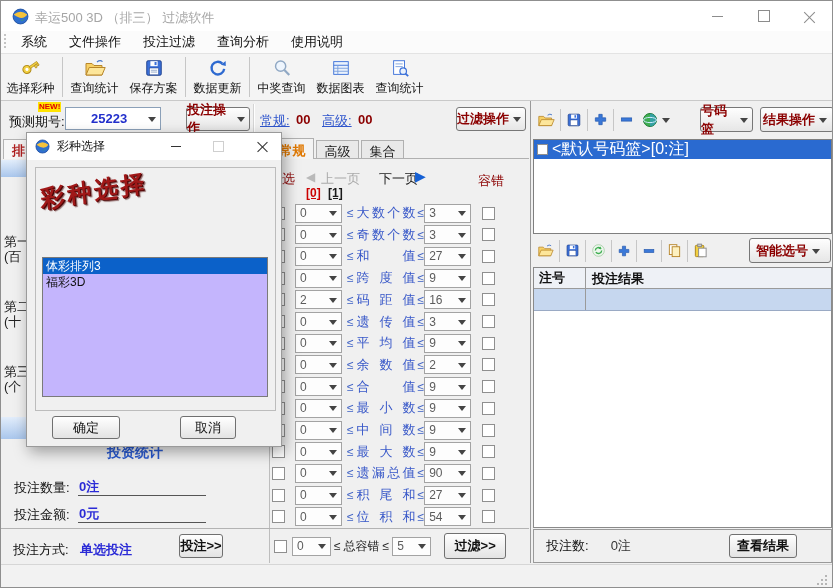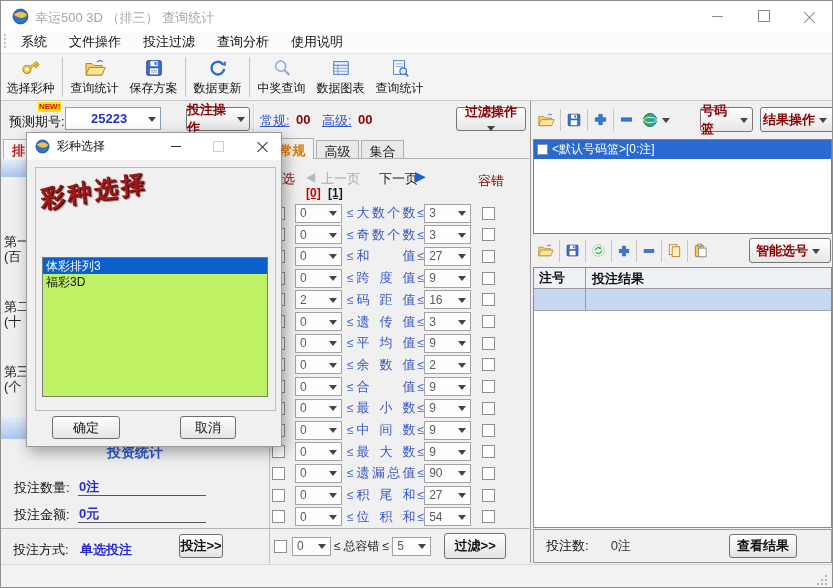--- a/index.html
+++ b/index.html
@@ -25,21 +25,21 @@
   .tbtn{width:59px;height:42px;display:flex;flex-direction:column;align-items:center;justify-content:center;gap:2px;}
   .tbtn .lbl{font-size:12px;color:#111;white-space:nowrap;}
   .tsep{width:1px;height:40px;background:#c6c6c6;margin:0 2px;}
   
   .band-label{position:absolute;left:8px;top:112px;font-size:13px;color:#111;}
   .newbadge{position:absolute;left:37px;top:101px;background:#ffe300;color:#e00000;font-size:8px;font-weight:bold;padding:0 1px;line-height:10px;}
   .period{position:absolute;left:64px;top:106px;width:96px;height:23px;border:1px solid #8ba0b8;background:#fff;display:flex;align-items:center;box-sizing:border-box;}
   .period .pv{flex:1;padding-left:25px;font-size:13px;font-weight:bold;color:#2330cc;}
   .dbtn{border:1px solid #777;border-radius:3px;background:linear-gradient(#fefefe,#e6e6e6);display:flex;align-items:center;justify-content:center;font-size:13px;font-weight:bold;color:#8b0000;box-sizing:border-box;}
   .betops{position:absolute;left:185px;top:106px;width:64px;height:24px;}
-  .filterops{position:absolute;left:455px;top:106px;width:70px;height:24px;flex-direction:column;}
+  .filterops{position:absolute;left:455px;top:106px;width:70px;height:24px;}
   .bsep{position:absolute;left:252px;top:103px;width:1px;height:30px;background:#d4d4d4;border-right:1px solid #fff;}
   .lnk{font-size:13px;color:#2f55cc;text-decoration:underline;}
   .lreg{position:absolute;left:259px;top:111px;}
   .vreg{position:absolute;left:295px;top:111px;font-size:13px;font-weight:bold;color:#8b0000;}
   .ladv{position:absolute;left:321px;top:111px;}
   .vadv{position:absolute;left:357px;top:111px;font-size:13px;font-weight:bold;color:#8b0000;}
   .ca{width:0;height:0;border:4px solid transparent;border-top:5px solid #444;margin:5px 4px 0 4px;}
   
   .vmid{position:absolute;left:268px;top:138px;width:1px;height:424px;background:#bdbdbd;}
   .vsplit{position:absolute;left:529px;top:100px;width:1px;height:462px;background:#9a9a9a;}
@@ -86,21 +86,21 @@
   .mfooter .combo{width:39px;}
   .mfooter .fc1{margin-left:5px;}
   .mfooter .flb{font-size:12px;color:#222;margin:0 3px;}
   .filterbtn{width:62px;height:26px;margin-left:13px;}
   
   .rtoolbar{position:absolute;left:531px;top:100px;width:302px;height:37px;display:flex;align-items:center;}
   .rtoolbar2{position:absolute;left:531px;top:234px;width:302px;height:31px;display:flex;align-items:center;}
   .isep{width:1px;height:22px;background:#c6c6c6;margin:0 5px;}
   .ibtn{display:flex;align-items:center;justify-content:center;flex:none;}
   .basket{position:absolute;left:532px;top:138px;width:299px;height:95px;background:#fff;border:1px solid #7f7f7f;box-sizing:border-box;}
-  .brow{height:19px;background:#2a6ad0;color:#fff;font-size:12px;display:flex;align-items:center;}
+  .brow{height:19px;background:#2a6ad0;color:#fff;font-size:16px;display:flex;align-items:center;}
   .brow .cb{width:11px;height:11px;margin:0 4px 0 3px;}
   .rtable{position:absolute;left:532px;top:266px;width:299px;height:261px;background:#fff;border:1px solid #8a8a8a;box-sizing:border-box;}
   .thead{height:20px;background:#eef1f6;border-bottom:1px solid #9a9a9a;display:flex;font-size:13px;font-weight:bold;color:#111;align-items:flex-end;}
   .thead .c1,.trow .c1{width:52px;border-right:1px solid #9a9a9a;height:100%;display:flex;align-items:center;padding-left:5px;box-sizing:border-box;}
   .thead .c2,.trow .c2{flex:1;display:flex;align-items:center;padding-left:6px;}
   .trow{height:21px;background:#c6d7ef;border-bottom:1px solid #9aaac4;display:flex;}
   .rbottom{position:absolute;left:532px;top:528px;width:299px;height:34px;background:#f0f0f0;border:1px solid #9a9a9a;box-sizing:border-box;display:flex;align-items:center;}
   .rbottom .lab{margin-left:12px;font-size:13px;color:#111;}
   .rbottom .val{margin-left:22px;font-size:13px;color:#333;}
   .viewbtn{width:68px;height:24px;margin-left:auto;margin-right:34px;}
@@ -114,42 +114,42 @@
   .dtitle .dtext{margin-left:7px;font-size:12px;color:#111;}
   .dctl{position:absolute;top:0;width:26px;height:27px;display:flex;align-items:center;justify-content:center;}
   .dmin{left:136px}.dmax{left:178px}.dclose{left:222px}
   .glyph-min2{width:10px;border-top:1px solid #333;}
   .glyph-max2{width:9px;height:9px;border:1px solid #cfcfcf;}
   .glyph-x2{position:relative;width:11px;height:11px;}
   .glyph-x2:before,.glyph-x2:after{content:"";position:absolute;left:5px;top:-1px;width:1px;height:14px;background:#333;}
   .glyph-x2:before{transform:rotate(45deg)}.glyph-x2:after{transform:rotate(-45deg)}
   .dgroup{position:absolute;left:8px;top:34px;width:239px;height:242px;border:1px solid #bcbcbc;}
   .dart{position:absolute;left:13px;top:42px;font-size:24px;font-weight:bold;color:#a01818;letter-spacing:3px;transform:rotate(-9deg) skewX(-4deg);text-shadow:1px 1px 0 #4e0606,2px 2px 1px rgba(70,0,0,.55);}
-  .dlist{position:absolute;left:15px;top:124px;width:226px;height:140px;background:#bef264;border:1px solid #7a7a7a;box-sizing:border-box;overflow:hidden;}
+  .dlist{position:absolute;left:15px;top:124px;width:226px;height:140px;background:#c4b5fd;border:1px solid #7a7a7a;box-sizing:border-box;overflow:hidden;}
   .ditem{height:16px;font-size:12px;display:flex;align-items:center;padding-left:3px;color:#111;}
   .ditem.sel{background:#0b61c9;color:#fff;}
   .dok{position:absolute;left:25px;top:283px;width:68px;height:23px;font-weight:normal;}
   .dcancel{position:absolute;left:153px;top:283px;width:56px;height:23px;font-weight:normal;}
   svg{display:block;}
 </style>
 </head>
 <body>
 
 <div id="window">
 
   <div class="titlebar">
     <span class="appicon">
       <svg width="17" height="17" viewBox="0 0 16 16">
           <circle cx="8" cy="8" r="7" fill="#2f6fd0"></circle>
           <path d="M1.6 6.2 q6.4 -5.4 12.8 0 q-4.4 6.4 -12.8 0z" fill="#f6c33a"></path>
           <path d="M4 10 q4 3.4 8 0 q-2 4 -8 0z" fill="#3fae52"></path>
           <circle cx="8" cy="8" r="7" fill="none" stroke="#1a4a9a" stroke-width=".8"></circle>
         </svg>
     </span>
-    <span class="apptitle">幸运500 3D （排三） 查询统计</span>
+    <span class="apptitle">幸运500 3D （排三） 过滤软件</span>
     <span class="wbtn wmin">
         <span class="glyph-min"></span>
       </span>
     <span class="wbtn wmax">
         <span class="glyph-max"></span>
       </span>
     <span class="wbtn wclose">
         <span class="glyph-x"></span>
       </span>
   </div>

